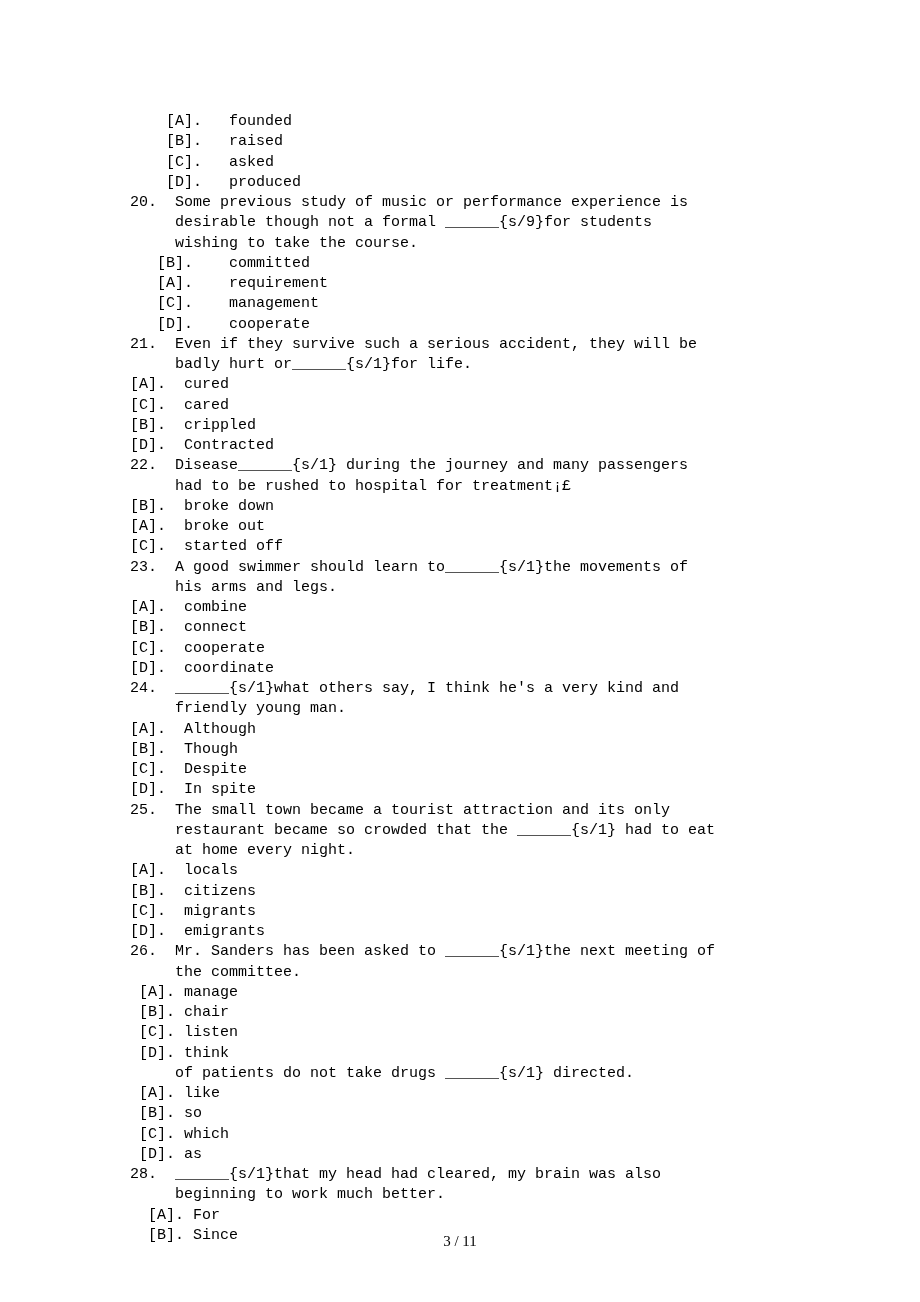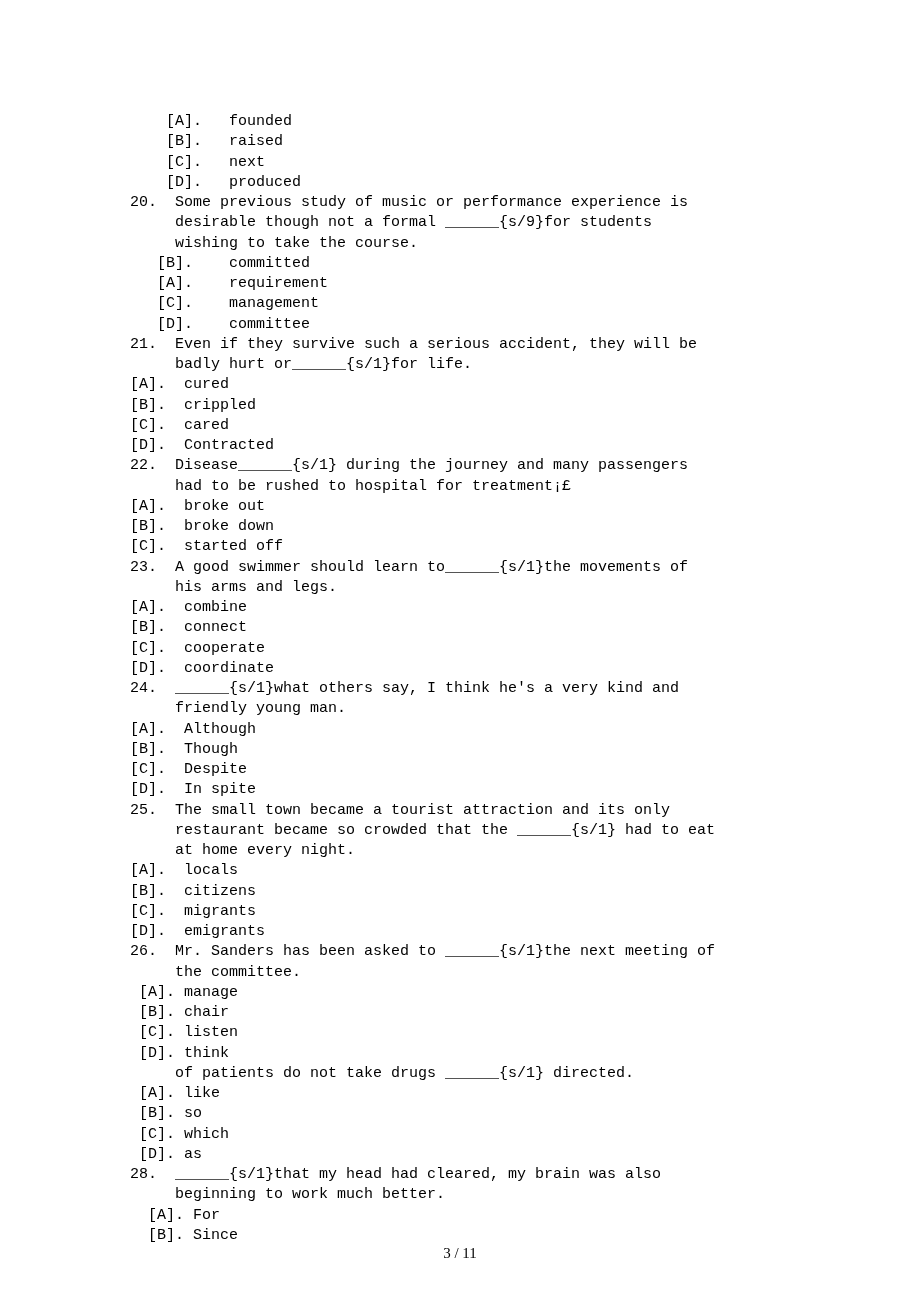--- a/index.html
+++ b/index.html
@@ -16,54 +16,54 @@
     min-height: 1302px;
     box-sizing: border-box;
     padding: 112px 130px 60px 130px;
     position: relative;
   }
   .line {
     white-space: pre;
   }
   .footer {
     position: absolute;
-    bottom: 43px;
+    bottom: 55px;
     left: 0;
     width: 100%;
     text-align: center;
     font-family: Georgia, "Times New Roman", serif;
     font-size: 15px;
     margin-top: 18px;
   }
 </style>
 </head>
 <body>
 
 <div class="page">
   <div class="line">    [A].   founded</div>
   <div class="line">    [B].   raised</div>
-  <div class="line">    [C].   next</div>
+  <div class="line">    [C].   asked</div>
   <div class="line">    [D].   produced</div>
   <div class="line">20.  Some previous study of music or performance experience is</div>
   <div class="line">     desirable though not a formal ______{s/9}for students</div>
   <div class="line">     wishing to take the course.</div>
   <div class="line">   [B].    committed</div>
   <div class="line">   [A].    requirement</div>
   <div class="line">   [C].    management</div>
-  <div class="line">   [D].    committee</div>
+  <div class="line">   [D].    cooperate</div>
   <div class="line">21.  Even if they survive such a serious accident, they will be</div>
   <div class="line">     badly hurt or______{s/1}for life.</div>
   <div class="line">[A].  cured</div>
+  <div class="line">[C].  cared</div>
   <div class="line">[B].  crippled</div>
-  <div class="line">[C].  cared</div>
   <div class="line">[D].  Contracted</div>
   <div class="line">22.  Disease______{s/1} during the journey and many passengers</div>
   <div class="line">     had to be rushed to hospital for treatment¡£</div>
+  <div class="line">[B].  broke down</div>
   <div class="line">[A].  broke out</div>
-  <div class="line">[B].  broke down</div>
   <div class="line">[C].  started off</div>
   <div class="line">23.  A good swimmer should learn to______{s/1}the movements of</div>
   <div class="line">     his arms and legs.</div>
   <div class="line">[A].  combine</div>
   <div class="line">[B].  connect</div>
   <div class="line">[C].  cooperate</div>
   <div class="line">[D].  coordinate</div>
   <div class="line">24.  ______{s/1}what others say, I think he's a very kind and</div>
   <div class="line">     friendly young man.</div>
   <div class="line">[A].  Although</div>

